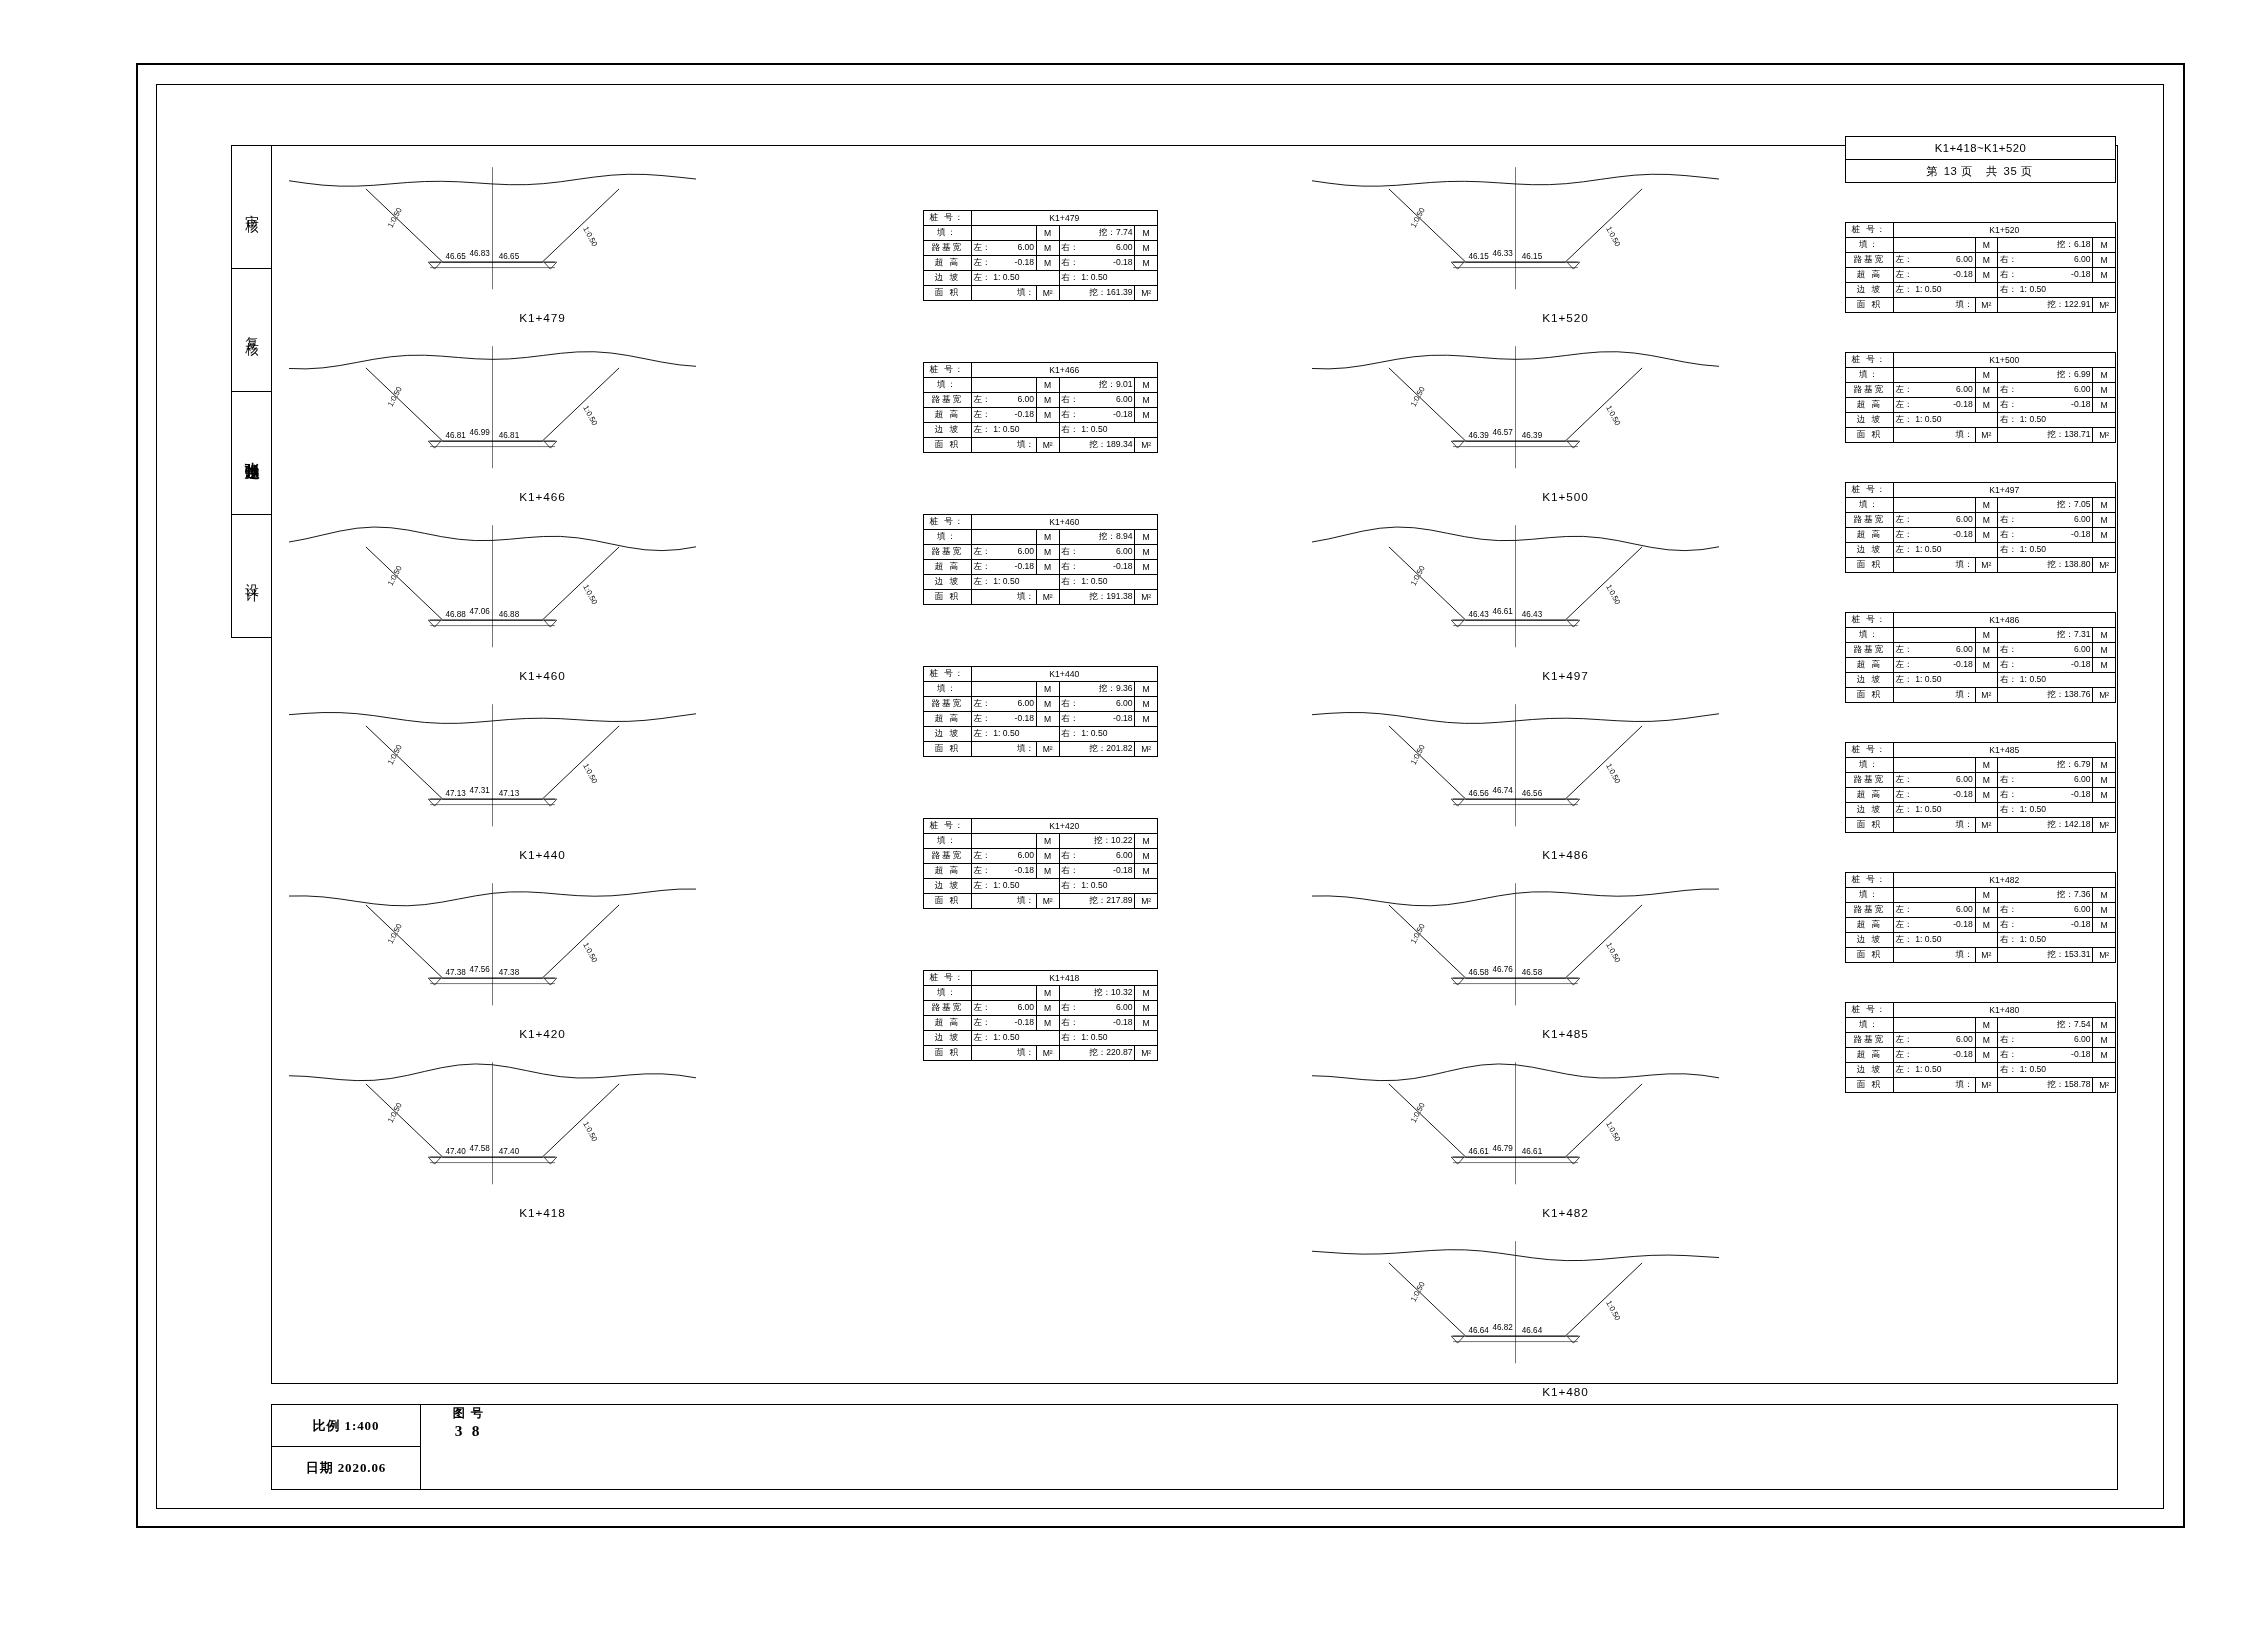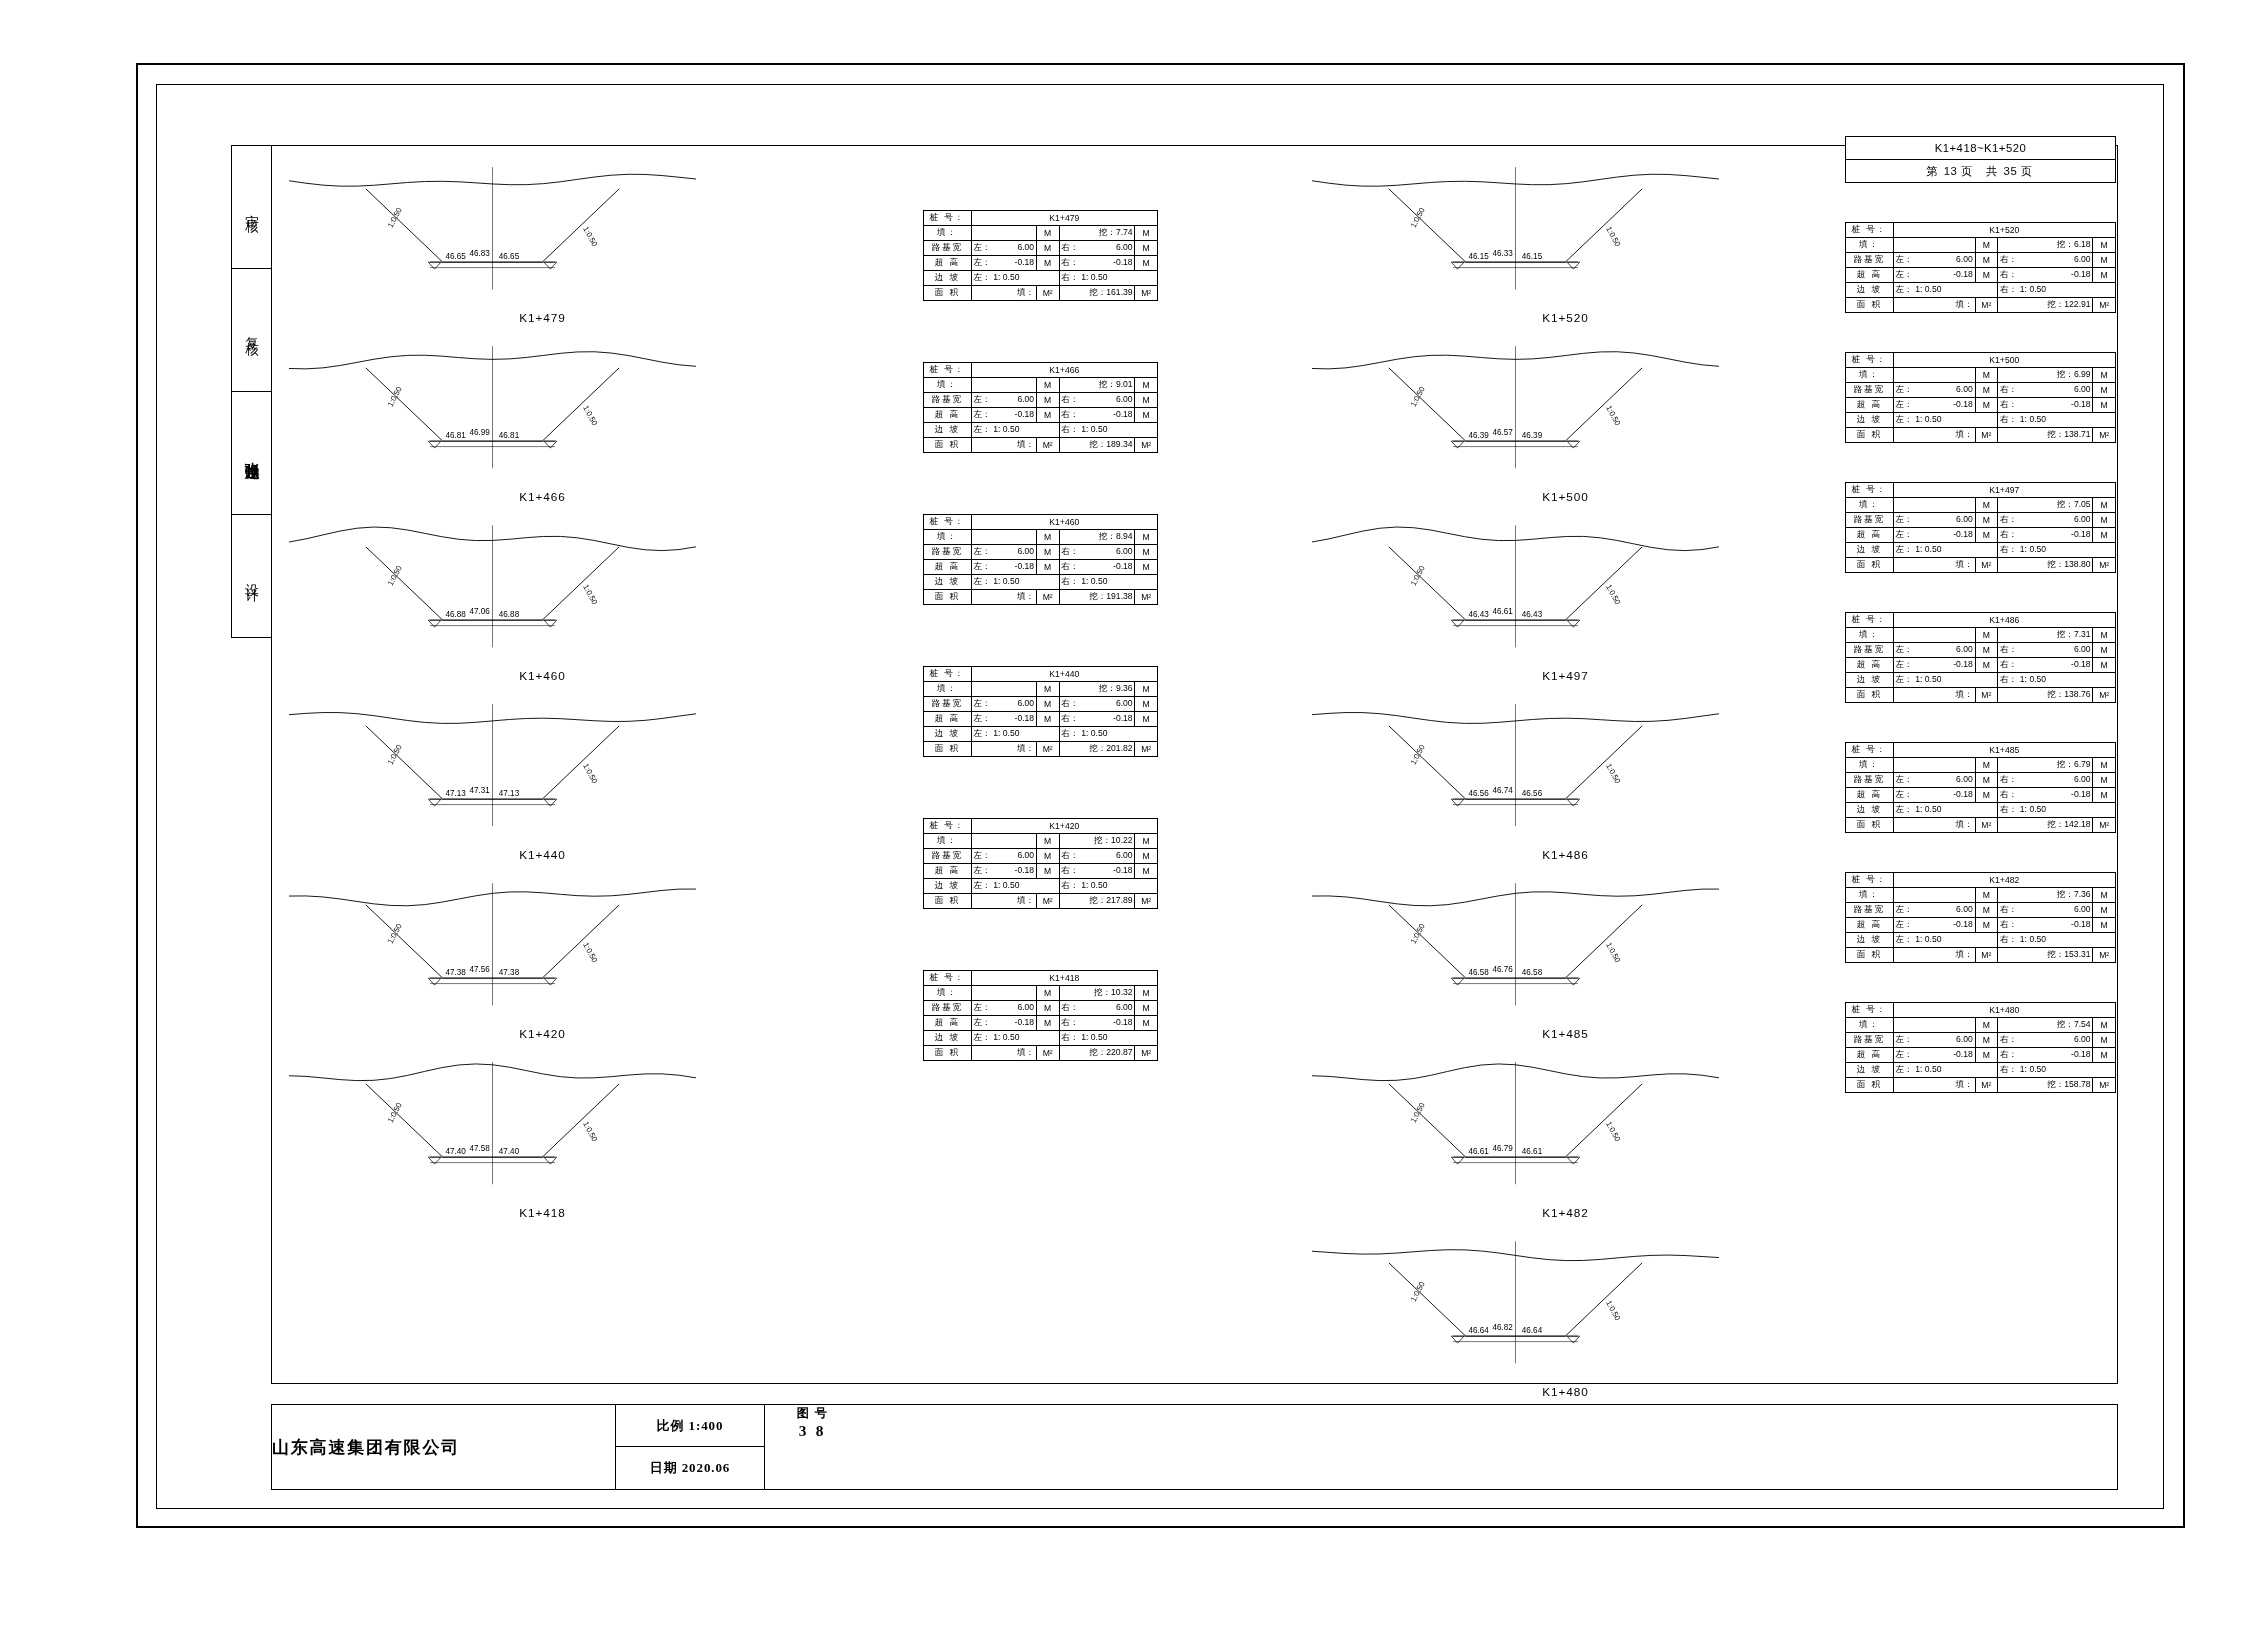--- a/index.html
+++ b/index.html
@@ -946,21 +946,20 @@
       <td class="r"><span class="cn">填：</span><span></span></td>
       <td class="c">M²</td>
       <td class="r"><span class="cn">挖：</span><span>158.78</span></td>
       <td class="c">M²</td>
     </tr>
   </tbody>
       </table>
     </div>
 
   <div class="titleblock">
-    <div class="tb-cell tb-company">山东高速集团有限公司</div>
     <div class="tb-cell tb-scale">
       <div class="sub top">比例 1:400</div>
       <div class="sub">日期 2020.06</div>
     </div>
     <div class="tb-cell tb-no">
       <div class="cap">图 号</div>
       <div class="num">3 8</div>
     </div>
   </div>
 

